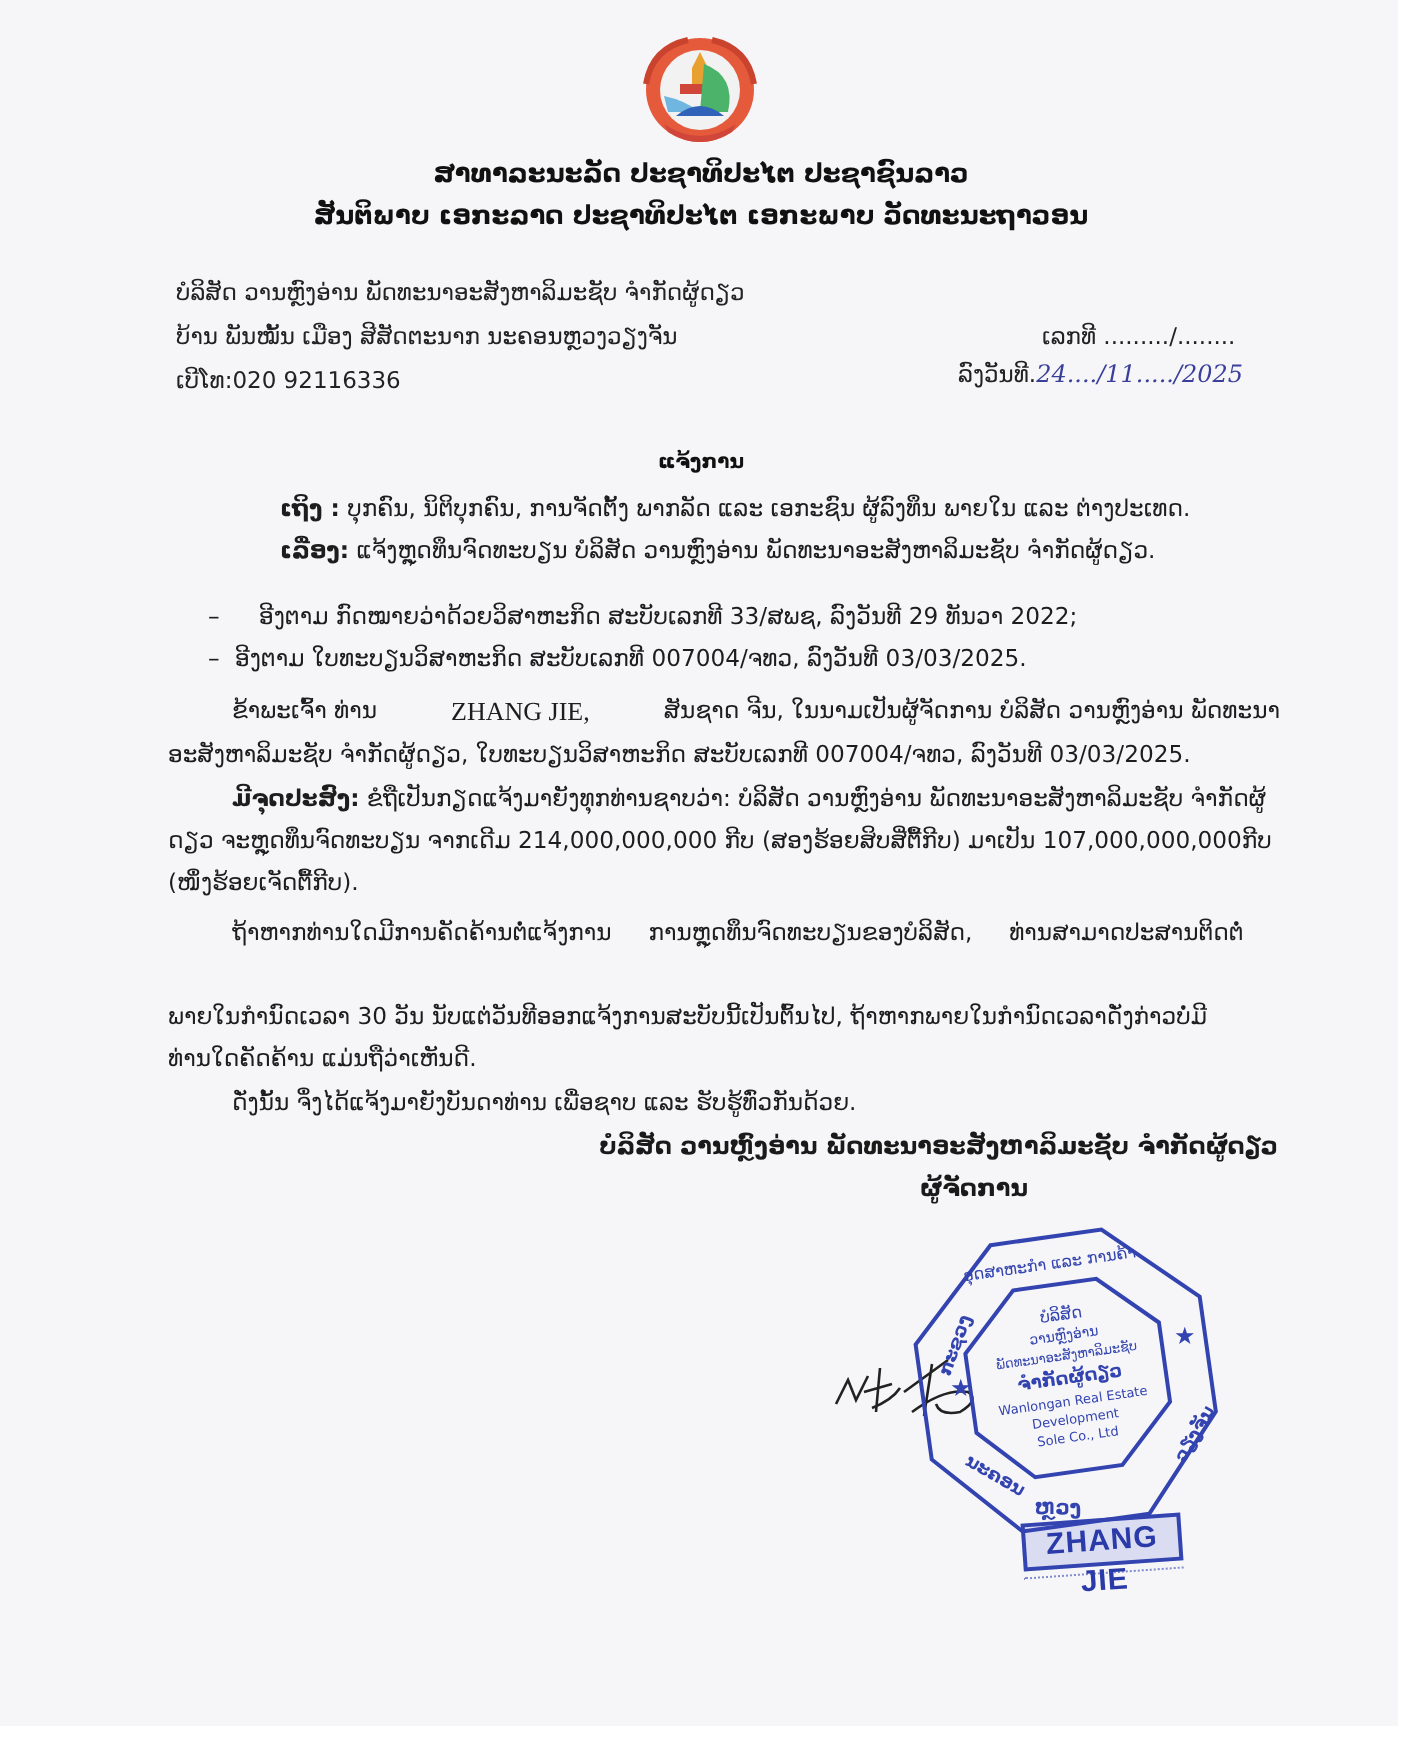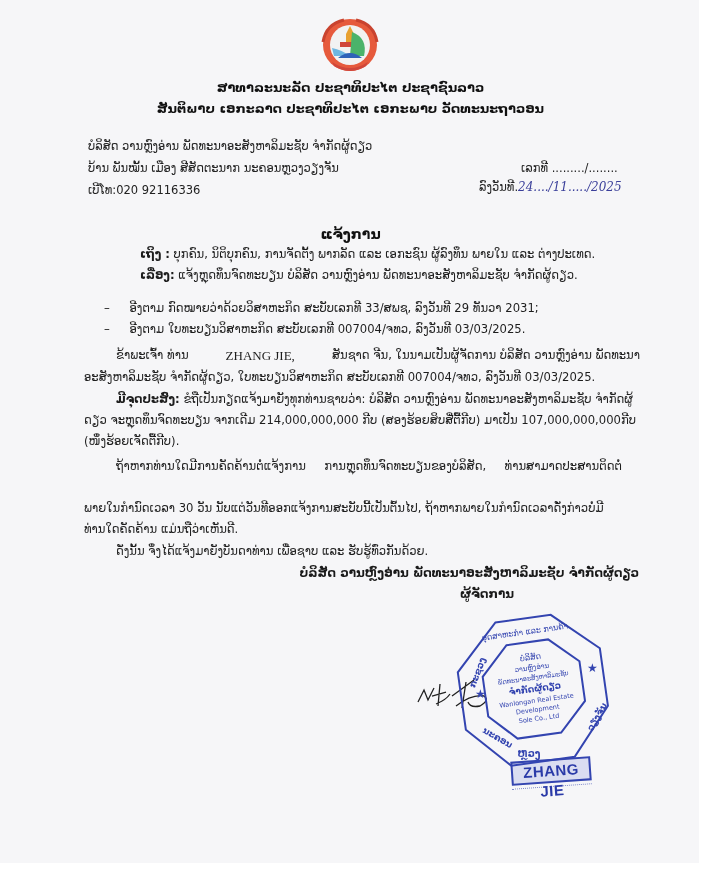--- a/index.html
+++ b/index.html
@@ -18,21 +18,21 @@
     .header-line {
       position: absolute; left: 0; width: 701px; text-align: center;
       font-size: 13px; font-weight: bold; color: #111;
     }
     .sender { font-size: 11.5px; color: #222; left: 88px; }
     .ref { font-size: 11.5px; color: #222; }
     .hand { font-family: "DejaVu Serif", serif; font-style: italic; color: #3a3f9a; font-size: 12px; }
 
     .title {
       position: absolute; left: 0; width: 701px; text-align: center;
-      top: 226px; font-size: 14px; font-weight: bold; color: #111;
+      top: 226px; font-size: 10px; font-weight: bold; color: #111;
     }
     .body-line { font-size: 11.6px; color: #1d1d1d; }
     .bold { font-weight: bold; }
     .serif { font-family: "Liberation Serif", "DejaVu Serif", serif; font-size: 13px; }
 
     .sign-block { position: absolute; left: 0; width: 701px; font-size: 12px; font-weight: bold; color: #1a1a1a; }
 
     
     .stamp { position: absolute; left: 455px; top: 612px; width: 156px; height: 156px; }
     .signature { position: absolute; left: 410px; top: 660px; width: 100px; height: 60px; }
@@ -83,25 +83,25 @@
 
   <div class="abs body-line" style="left:140px; top:268px;">
     <span class="bold">ເລື່ອງ:</span><span> ແຈ້ງຫຼຸດທຶນຈົດທະບຽນ ບໍລິສັດ ວານຫຼົງອ່ານ ພັດທະນາອະສັງຫາລິມະຊັບ ຈຳກັດຜູ້ດຽວ.</span>
   </div>
   <div class="abs body-line" style="left:140px; top:247px;">
     <span class="bold">ເຖິງ :</span><span> ບຸກຄົນ, ນິຕິບຸກຄົນ, ການຈັດຕັ້ງ ພາກລັດ ແລະ ເອກະຊົນ ຜູ້ລົງທຶນ ພາຍໃນ ແລະ ຕ່າງປະເທດ.</span>
   </div>
 
   <div class="abs body-line" style="left:104px; top:301px;">
     <span>–</span>
-    <span style="margin-left:16px;">ອີງຕາມ ກົດໝາຍວ່າດ້ວຍວິສາຫະກິດ ສະບັບເລກທີ 33/ສພຊ, ລົງວັນທີ 29 ທັນວາ 2031;</span>
+    <span style="margin-left:16px;">ອີງຕາມ ກົດໝາຍວ່າດ້ວຍວິສາຫະກິດ ສະບັບເລກທີ 33/ສພຊ, ລົງວັນທີ 29 ທັນວາ 2022;</span>
   </div>
   <div class="abs body-line" style="left:104px; top:322px;">
     <span>–</span>
-    <span style="margin-left:16px;">ອີງຕາມ ໃບທະບຽນວິສາຫະກິດ ສະບັບເລກທີ 007004/ຈທວ, ລົງວັນທີ 03/03/2025.</span>
+    <span style="margin-left:4px;">ອີງຕາມ ໃບທະບຽນວິສາຫະກິດ ສະບັບເລກທີ 007004/ຈທວ, ລົງວັນທີ 03/03/2025.</span>
   </div>
 
   <div class="abs body-line" style="left:116px; top:348px; width:524px; display:flex; justify-content:space-between;">
     <span>ຂ້າພະເຈົ້າ ທ່ານ</span>
     <span class="serif">ZHANG JIE,</span>
     <span>ສັນຊາດ ຈີນ, ໃນນາມເປັນຜູ້ຈັດການ ບໍລິສັດ ວານຫຼົງອ່ານ ພັດທະນາ</span>
   </div>
   <div class="abs body-line" style="left:84px; top:370px;">ອະສັງຫາລິມະຊັບ ຈຳກັດຜູ້ດຽວ, ໃບທະບຽນວິສາຫະກິດ ສະບັບເລກທີ 007004/ຈທວ, ລົງວັນທີ 03/03/2025.</div>
 
   <div class="abs body-line" style="left:116px; top:392px;">

